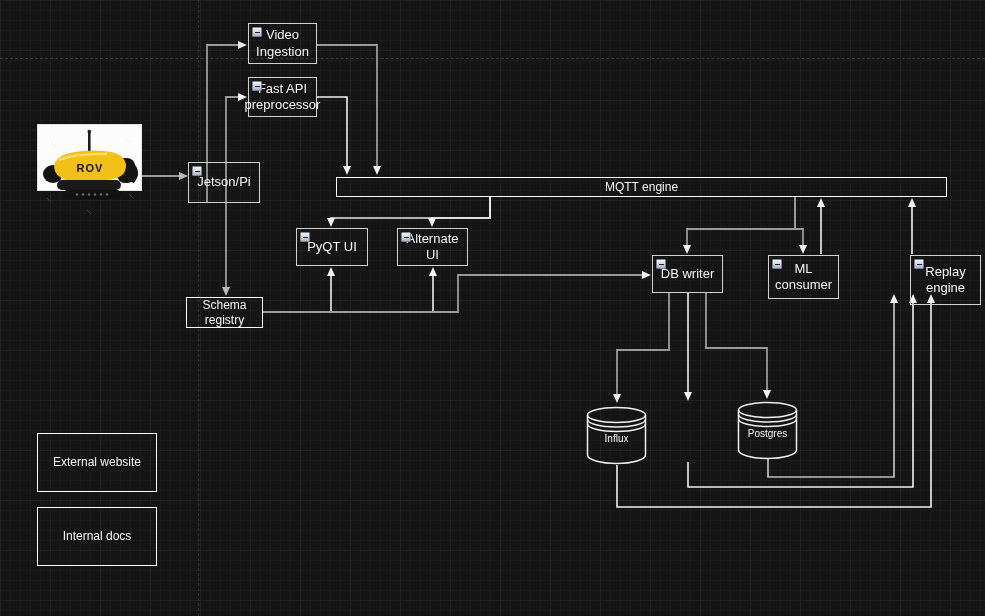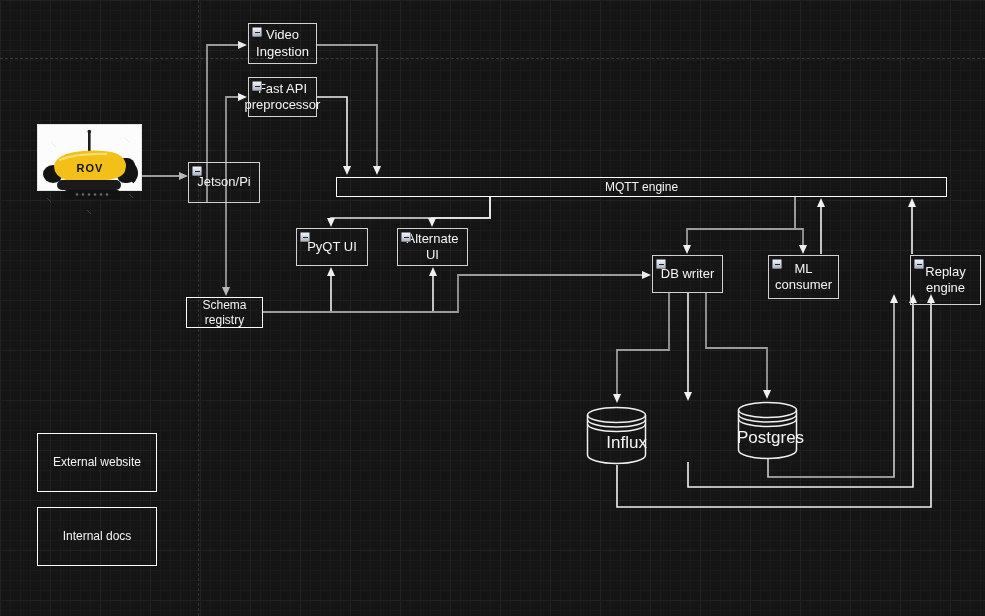--- a/index.html
+++ b/index.html
@@ -23,21 +23,21 @@
     color:#f5f5f5;font-size:13px;line-height:1.25;white-space:pre-line;
   }
   .node.plain{border-color:#ffffff;font-size:12px;}
   .collapse{
     position:absolute;top:3px;left:3px;width:10px;height:10px;box-sizing:border-box;
     background:linear-gradient(#f2f4f8,#aeb6c6);border:1px solid #7c828e;border-radius:1px;
   }
   .collapse::after{
     content:"";position:absolute;left:1.5px;top:3.5px;width:5px;height:1.6px;background:#20242c;
   }
-  .cyl{position:absolute;color:#f5f5f5;font-size:17px;text-align:right;}
+  .cyl{position:absolute;color:#f5f5f5;font-size:10px;text-align:center;}
   .cyl svg{position:absolute;left:0;top:0;}
   .cyl .cyl-label{position:absolute;left:0;right:0;top:27px;}
   #rov-image{position:absolute;left:37px;top:124px;width:105px;height:67px;background:#fcfcfc;
     box-shadow:0 0 0 1px #e4e4e4 inset;text-align:right;}
 </style>
 </head>
 <body>
 
 <div id="canvas">
 

